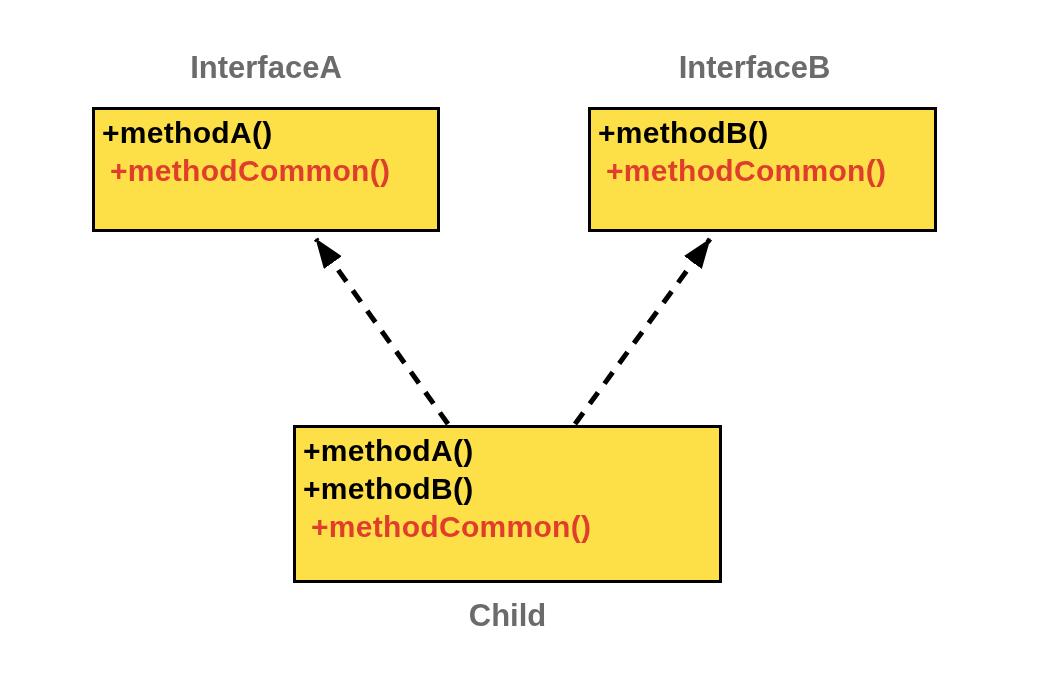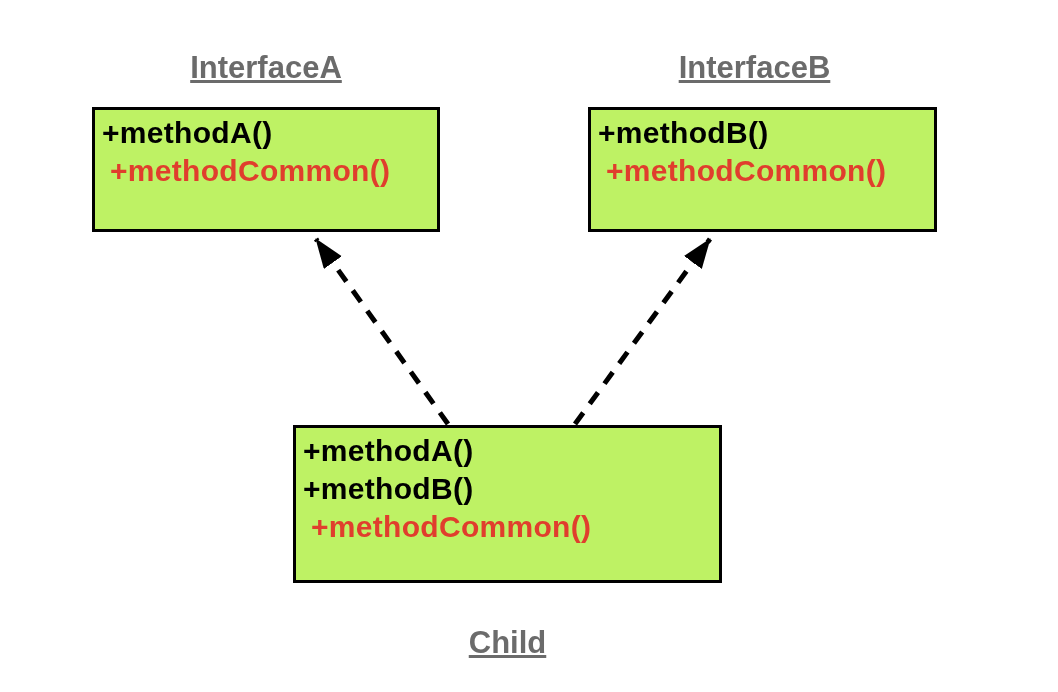--- a/index.html
+++ b/index.html
@@ -21,26 +21,25 @@
     font-family: "Liberation Sans", sans-serif;
   }
   .node-title {
     position: absolute;
     text-align: center;
     font-weight: bold;
     font-size: 31px;
     line-height: 36px;
     color: var(--title);
     white-space: nowrap;
-    text-decoration: underline;
   }
   .class-box {
     position: absolute;
     border: 3px solid var(--border);
-    background: #bef264;
+    background: #fde047;
     padding: 4px 7px;
   }
   .method {
     font-size: 30px;
     font-weight: bold;
     line-height: 38px;
     color: var(--method);
     white-space: nowrap;
     letter-spacing: 0.3px;
   }
@@ -82,13 +81,13 @@
 <div class="class-box" style="left:588px; top:107px; width:349px; height:125px;">
   <div class="method">+methodB()</div>
   <div class="method common">+methodCommon()</div>
 </div>
 
 <div class="class-box" style="left:293px; top:425px; width:429px; height:158px;">
   <div class="method">+methodA()</div>
   <div class="method">+methodB()</div>
   <div class="method common">+methodCommon()</div>
 </div>
-<div class="node-title" style="left:293px; top:625px; width:429px;">Child</div>
+<div class="node-title" style="left:293px; top:598px; width:429px;">Child</div>
 
 </body></html>

